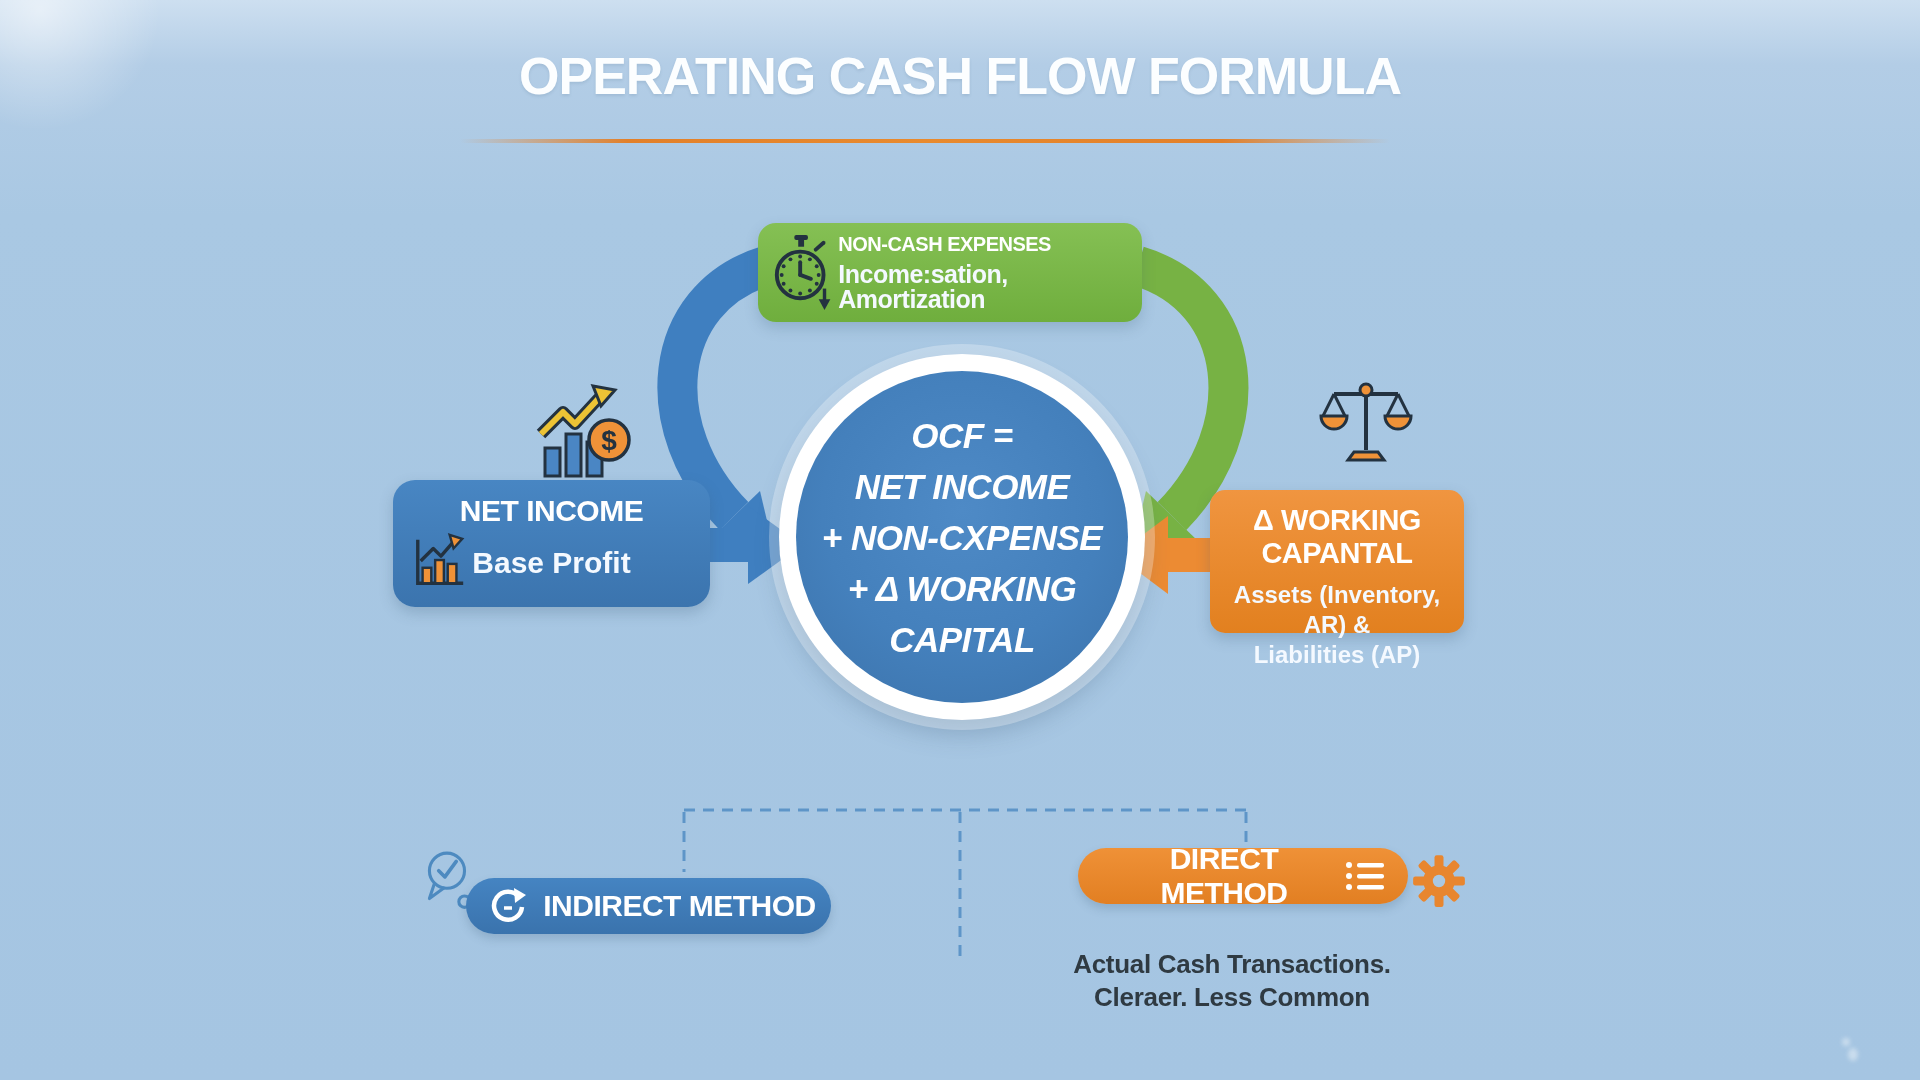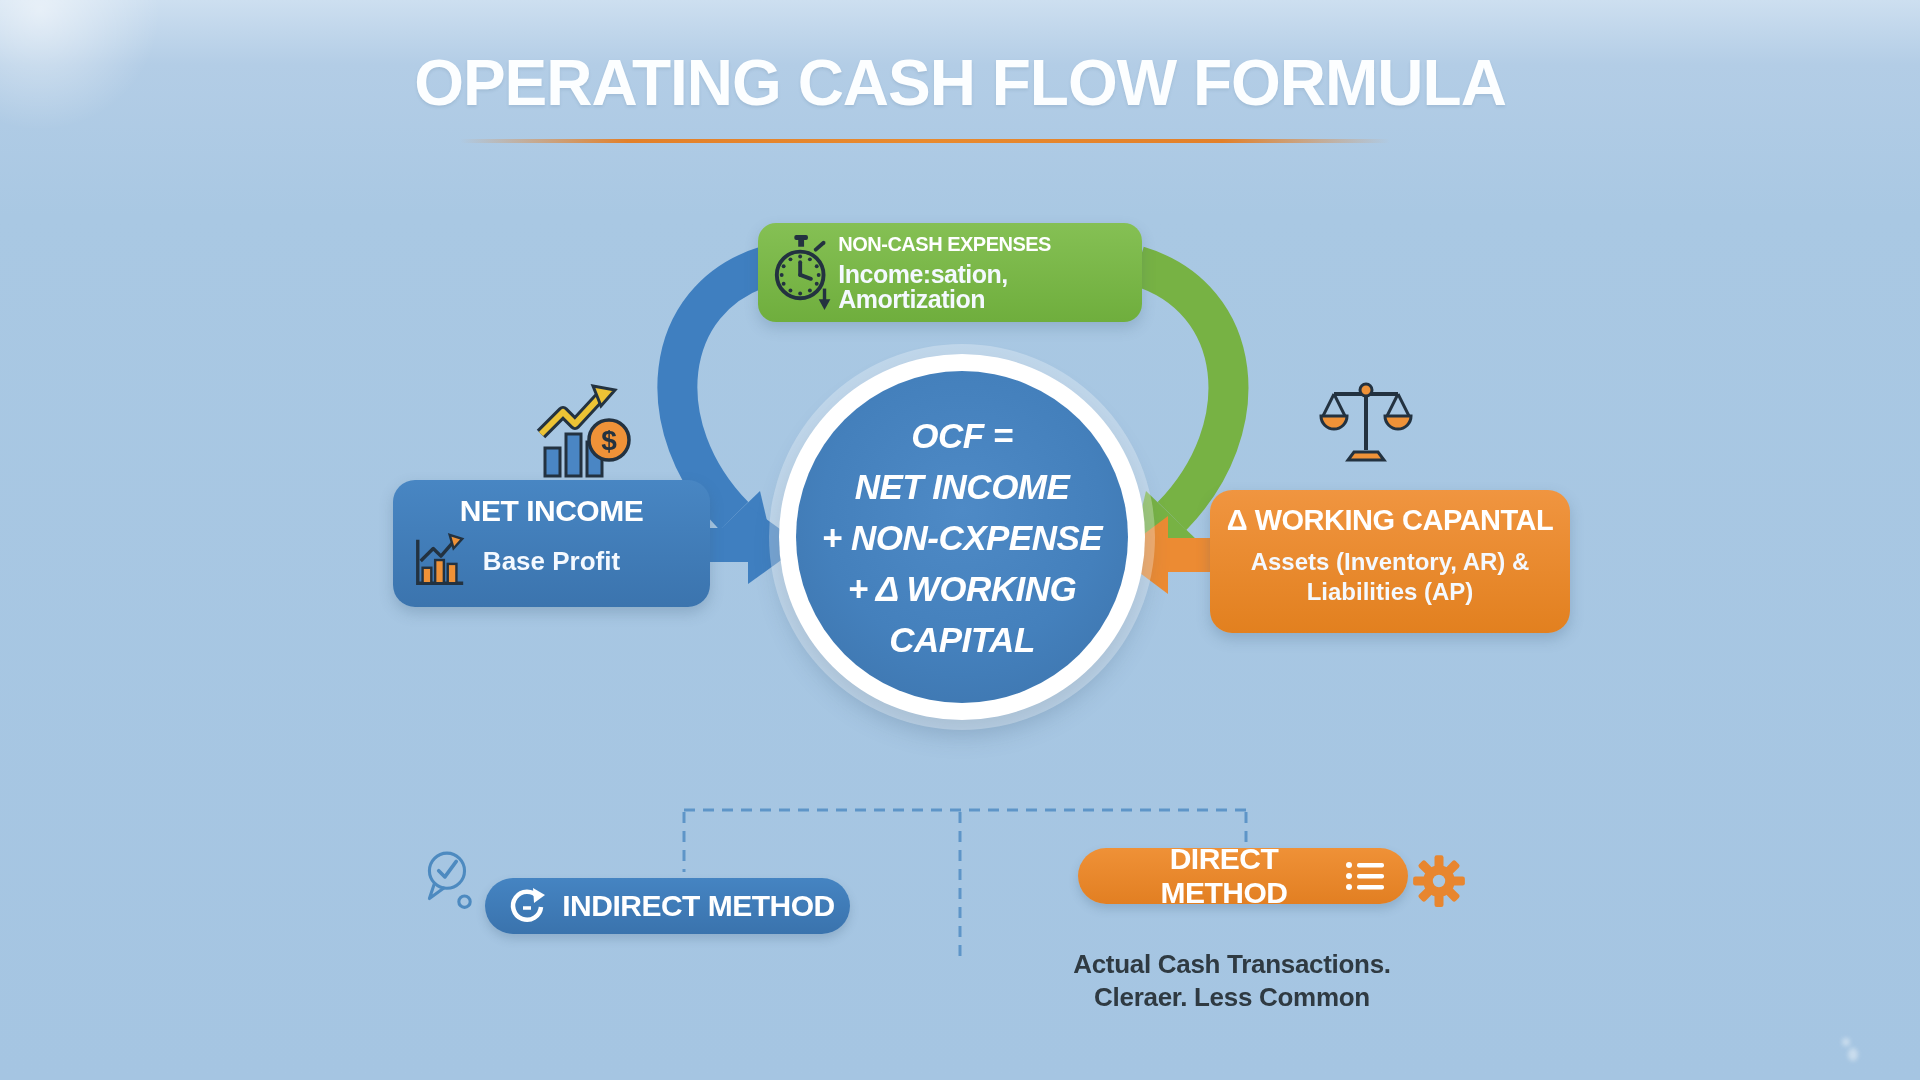--- a/index.html
+++ b/index.html
@@ -7,21 +7,21 @@
     position:relative;width:1920px;height:1080px;overflow:hidden;
     font-family:"Liberation Sans",sans-serif;
     background:
       radial-gradient(circle at 40px 10px, rgba(255,255,255,.55), rgba(255,255,255,0) 120px),
       linear-gradient(180deg,#cddff0 0%, #b3cde6 6%, #a9c8e3 20%, #a5c5e2 100%);
   }
   .abs{position:absolute;}
   
   .title{
     left:0;top:46px;width:1920px;text-align:center;
-    font-size:64px;font-weight:700;letter-spacing:-1px;color:#fcfeff;
+    font-size:52px;font-weight:700;letter-spacing:-1px;color:#fcfeff;
     text-shadow:0 2px 3px rgba(70,100,130,.15);
   }
   .title-underline{
     left:460px;top:139px;width:930px;height:4px;border-radius:2px;
     background:linear-gradient(90deg,rgba(226,128,42,0) 0%,#e2802a 18%,#e88a2e 50%,#e2802a 82%,rgba(226,128,42,0) 100%);
   }
   
   .box-title{font-weight:700;color:#ffffff;}
   .box-sub{font-weight:700;color:#f4f9ff;}
   
@@ -34,24 +34,24 @@
   .green-box .txt{margin-left:6px;line-height:1;}
   .green-box .box-title{font-size:20px;letter-spacing:-.5px;margin-bottom:8px;}
   .green-box .box-sub{font-size:25px;letter-spacing:-.5px;}
   
   .blue-box{
     left:393px;top:480px;width:317px;height:127px;border-radius:22px;
     background:linear-gradient(180deg,#4886c3 0%,#3b74ae 100%);
     box-shadow:0 6px 14px rgba(60,90,120,.25);
   }
   .blue-box .box-title{font-size:30px;text-align:center;margin-top:14px;letter-spacing:-.5px;}
-  .blue-box .box-sub{font-size:26px;text-align:center;margin-top:18px;}
+  .blue-box .box-sub{font-size:30px;text-align:center;margin-top:18px;}
   
   .orange-box{
-    left:1210px;top:490px;width:360px;height:143px;border-radius:22px;
+    left:1210px;top:490px;width:254px;height:143px;border-radius:15px;
     background:linear-gradient(180deg,#f09540 0%,#e2801f 100%);
     box-shadow:0 6px 14px rgba(60,90,120,.25);
   }
   .orange-box .box-title{font-size:29px;text-align:center;margin-top:14px;letter-spacing:-.5px;}
   .orange-box .box-sub{font-size:24px;text-align:center;margin-top:10px;line-height:30px;}
   
   .circle-outer{
     left:779px;top:354px;width:366px;height:366px;border-radius:50%;
     background:#ffffff;
     box-shadow:0 0 0 10px rgba(255,255,255,.28), 0 14px 24px rgba(60,90,120,.28);
@@ -64,21 +64,21 @@
   }
   .circle-inner span{
     color:#ffffff;font-weight:700;font-size:35px;line-height:51px;letter-spacing:-.5px;white-space:nowrap;
   }
   
   .pill{
     height:56px;border-radius:28px;display:flex;align-items:center;
     box-shadow:0 5px 10px rgba(60,90,120,.22);
   }
   .pill .lbl{flex:1;text-align:center;color:#fff;font-weight:700;font-size:30px;letter-spacing:-.5px;}
-  .pill-indirect{left:485px;top:878px;width:365px;background:linear-gradient(180deg,#4584c2,#3a73ad);}
+  .pill-indirect{left:466px;top:878px;width:365px;background:linear-gradient(180deg,#4584c2,#3a73ad);}
   .pill-direct{left:1078px;top:848px;width:330px;background:linear-gradient(180deg,#ef9137,#e27f22);}
   .desc{
     text-align:center;color:#2f3a42;font-weight:700;font-size:26px;line-height:33px;letter-spacing:-.3px;
   }
   .desc-indirect{left:478px;top:948px;width:400px;}
   .desc-direct{left:1037px;top:948px;width:390px;}
   .smudge{left:1838px;top:1038px;width:22px;height:26px;opacity:.5;filter:blur(2px);}
   .smudge i{position:absolute;background:#eef4f9;border-radius:50%;display:block;}
 </style>
 </head>

